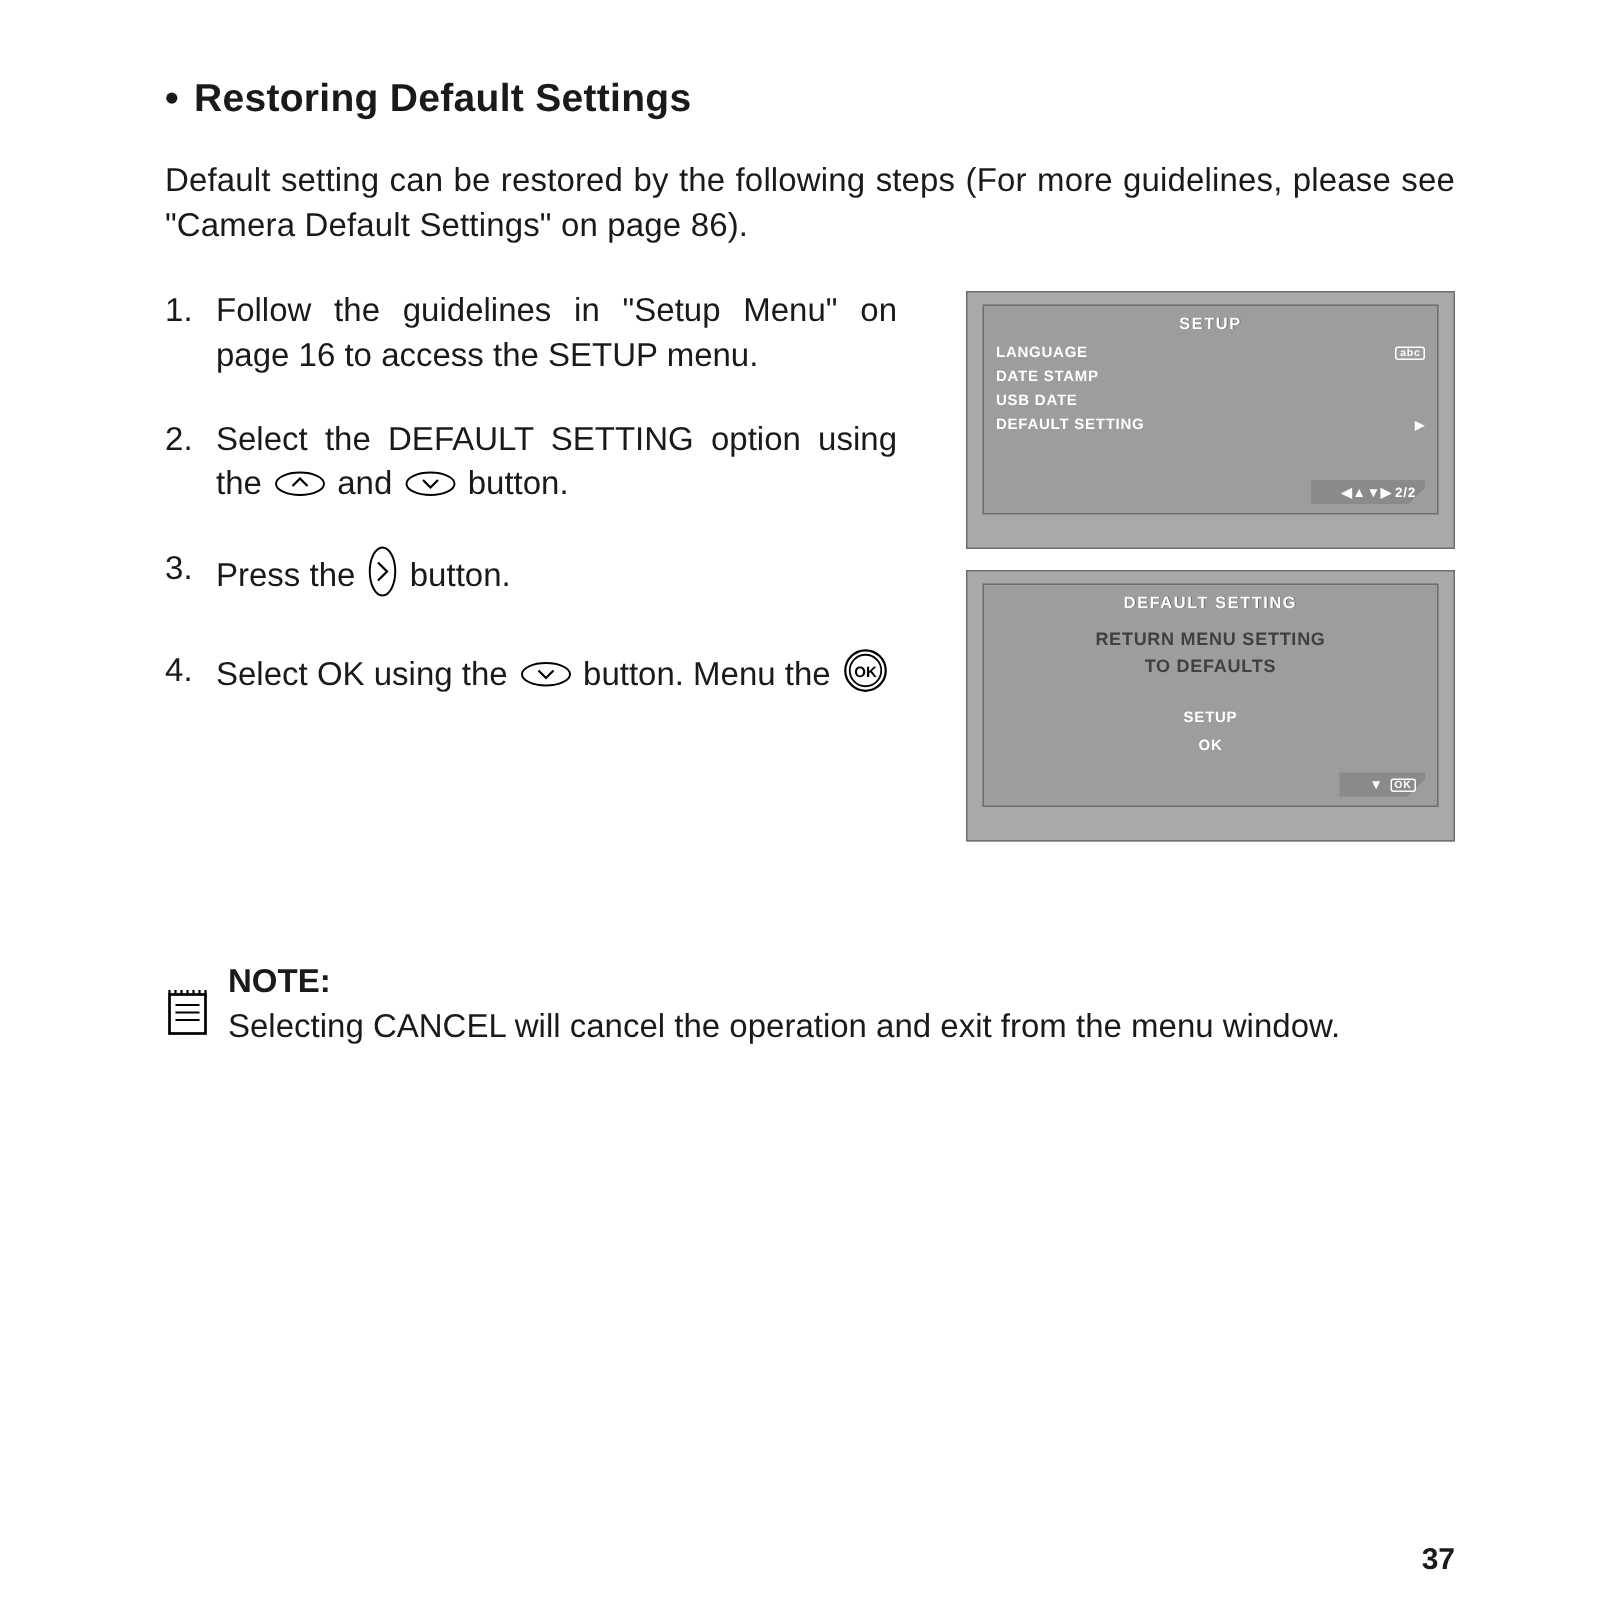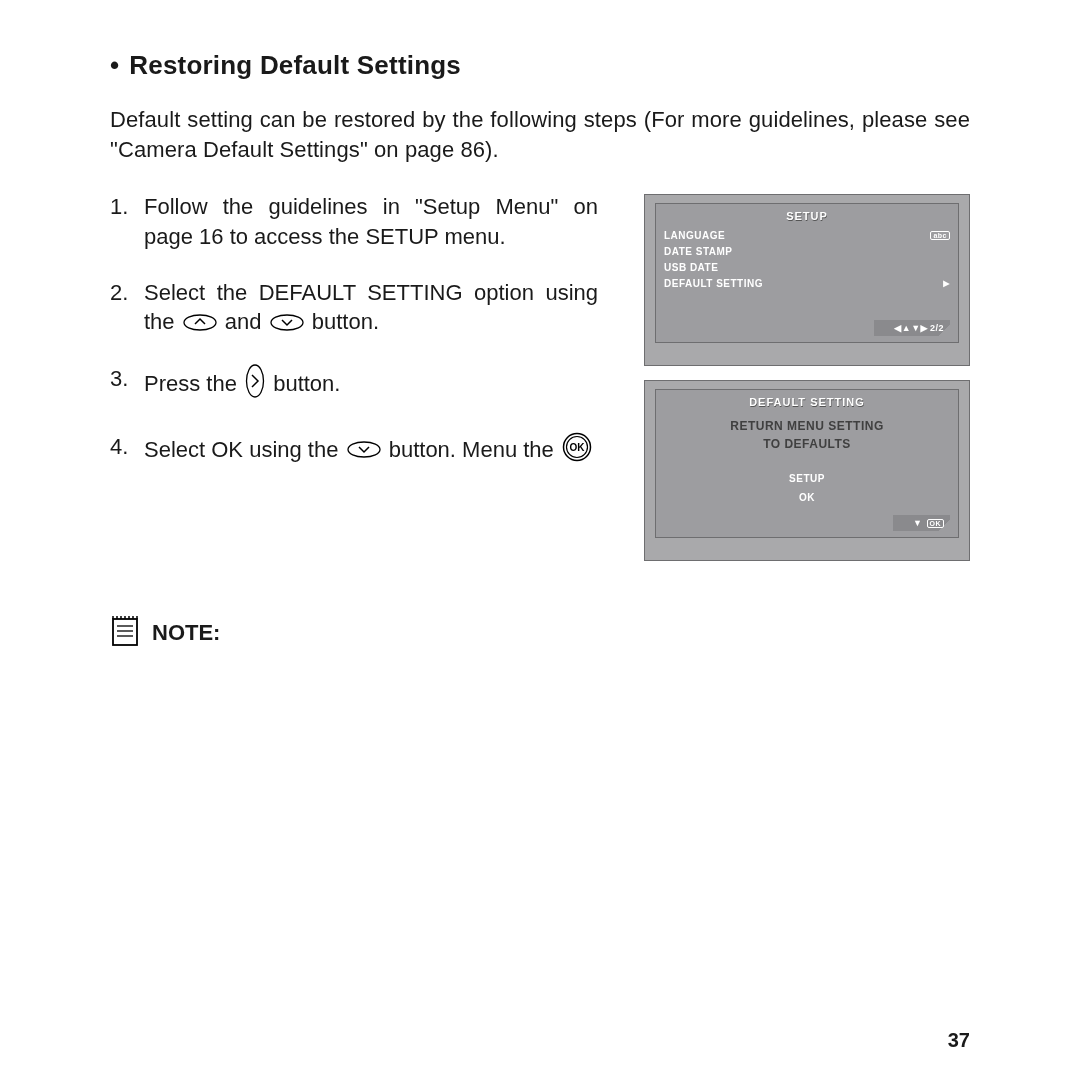--- a/index.html
+++ b/index.html
@@ -136,22 +136,22 @@
   }
   .confirm-opts {
     margin-top: 16px;
     font-size: 10px;
     color: #fff;
     line-height: 1.9;
     font-weight: 900;
   }
   .note-block {
     display: flex;
-    align-items: center;
-    margin-top: 50px;
+    align-items: flex-end;
+    margin-top: 78px;
     font-size: 22px;
     line-height: 1.35;
   }
   .note-icon { margin-right: 12px; flex-shrink: 0; margin-top: 2px; }
   .note-body { flex: 1; text-align: justify; }
   .note-label { font-weight: 900; }
   .page-num {
     position: absolute;
     bottom: 28px;
     right: 110px;
@@ -267,16 +267,17 @@
     <svg width="30" height="34" viewBox="0 0 30 34">
       <rect x="3" y="6" width="24" height="26" fill="none" stroke="#000" stroke-width="1.8"></rect>
       <path d="M3 6 L3 3 M7 6 L7 3 M11 6 L11 3 M15 6 L15 3 M19 6 L19 3 M23 6 L23 3 M27 6 L27 3" stroke="#000" stroke-width="1.5"></path>
       <line x1="7" y1="13" x2="23" y2="13" stroke="#000" stroke-width="1.3"></line>
       <line x1="7" y1="18" x2="23" y2="18" stroke="#000" stroke-width="1.3"></line>
       <line x1="7" y1="23" x2="23" y2="23" stroke="#000" stroke-width="1.3"></line>
     </svg>
   </span>
   <div class="note-body">
     <span class="note-label">NOTE:</span><br>
+    <span>Selecting CANCEL will cancel the operation and exit from the menu window.</span>
   </div>
 </div>
 
 <div class="page-num">37</div>
 
 </body></html>

